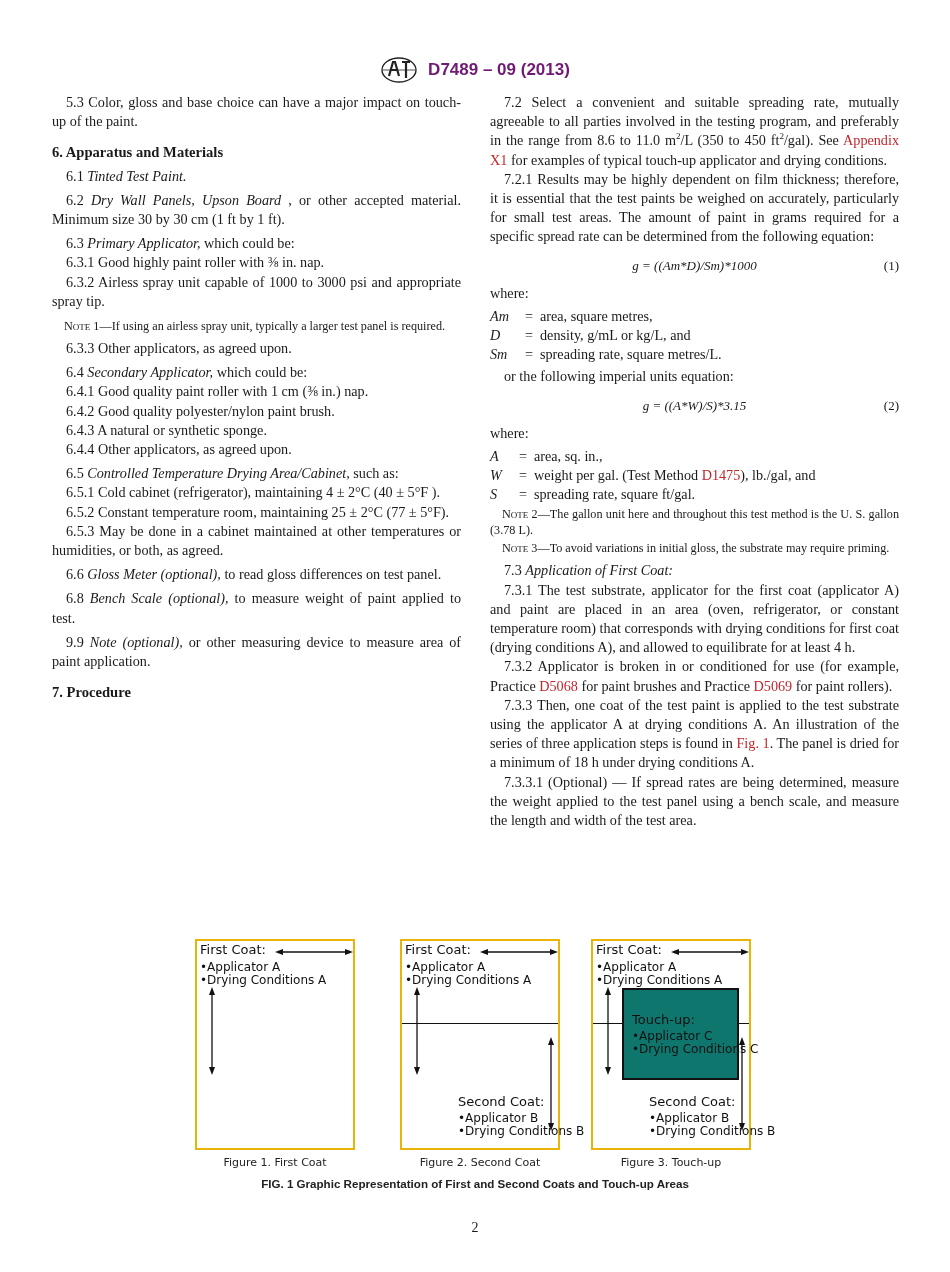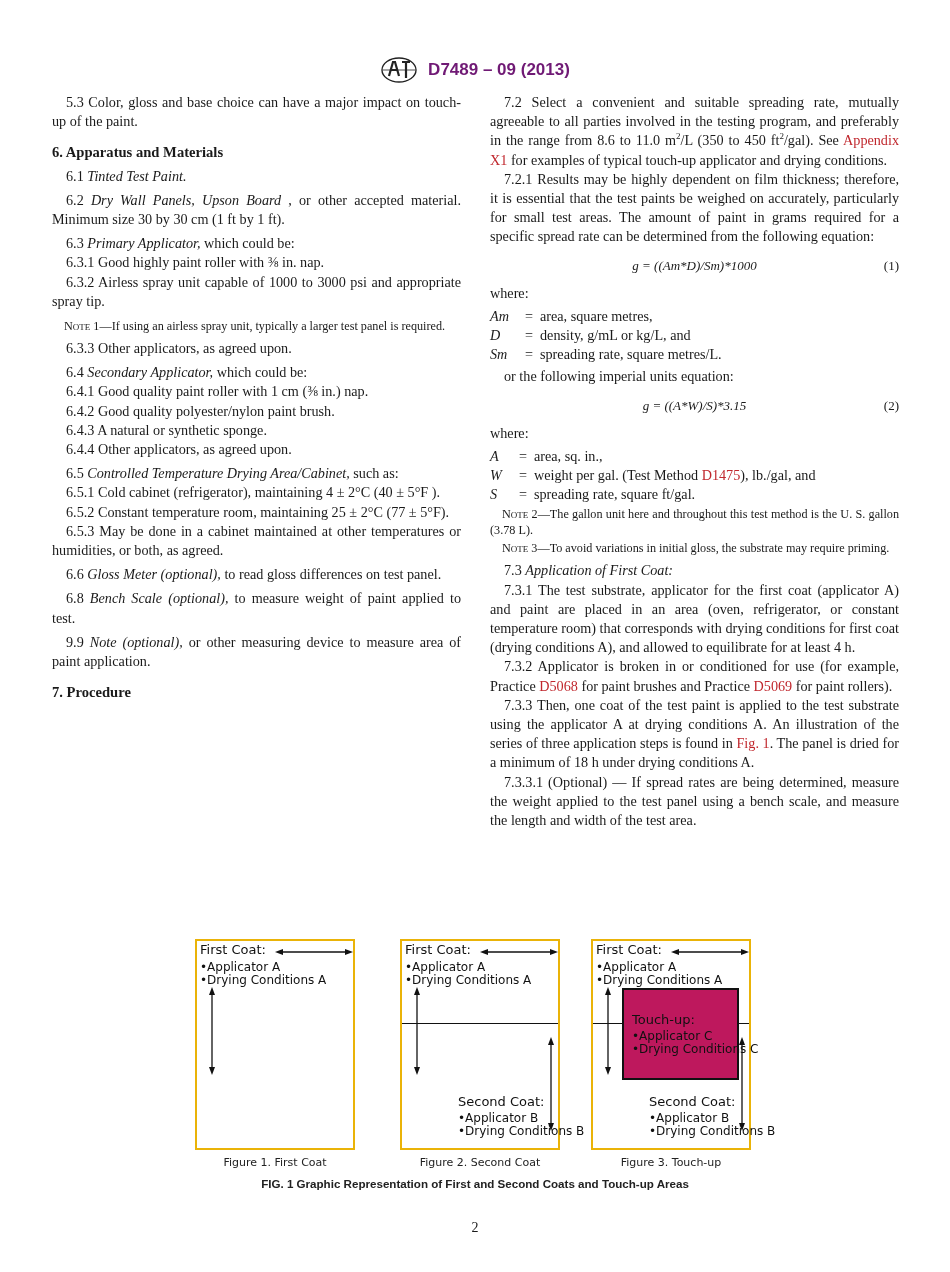--- a/index.html
+++ b/index.html
@@ -28,21 +28,21 @@
   .defs td { padding: 0; vertical-align: top; line-height: 19.2px; }
   .defs td.sym { width: 28px; font-style: italic; }
   .defs td.eqs { width: 22px; text-align: center; }
   sup { font-size: 9px; line-height: 0; }
 
   .figs { position: absolute; top: 939px; left: 0; width: 950px; height: 240px; font-family: "DejaVu Sans", sans-serif; }
   .panel { position: absolute; top: 0; width: 160px; height: 211px; border: 2px solid #eab308; box-sizing: border-box; }
   .panel .t { position: absolute; font-size: 13px; color: #111; white-space: nowrap; }
   .panel .b { position: absolute; font-size: 12px; color: #111; white-space: nowrap; line-height: 13px; }
   .divider { position: absolute; left: 0; right: 0; height: 0; border-top: 1.6px solid #111; }
-  .touch { position: absolute; border: 2px solid #111; background: #be185d; box-sizing: border-box; }
+  .touch { position: absolute; border: 2px solid #111; background: #0f766e; box-sizing: border-box; }
   .hz-arrow, .vt-arrow { position: absolute; }
   .figcap { position: absolute; top: 217px; font-size: 11px; color: #222; text-align: center; width: 160px; }
   .figmain { position: absolute; top: 1177px; left: 0; width: 950px; text-align: center;
              font-family: "Liberation Sans", sans-serif; font-weight: bold; font-size: 11.6px; color: #222; }
   .pagenum { position: absolute; top: 1220px; left: 0; width: 950px; text-align: center; font-size: 14px; }
 </style>
 </head>
 <body>
 
 <div class="header">

